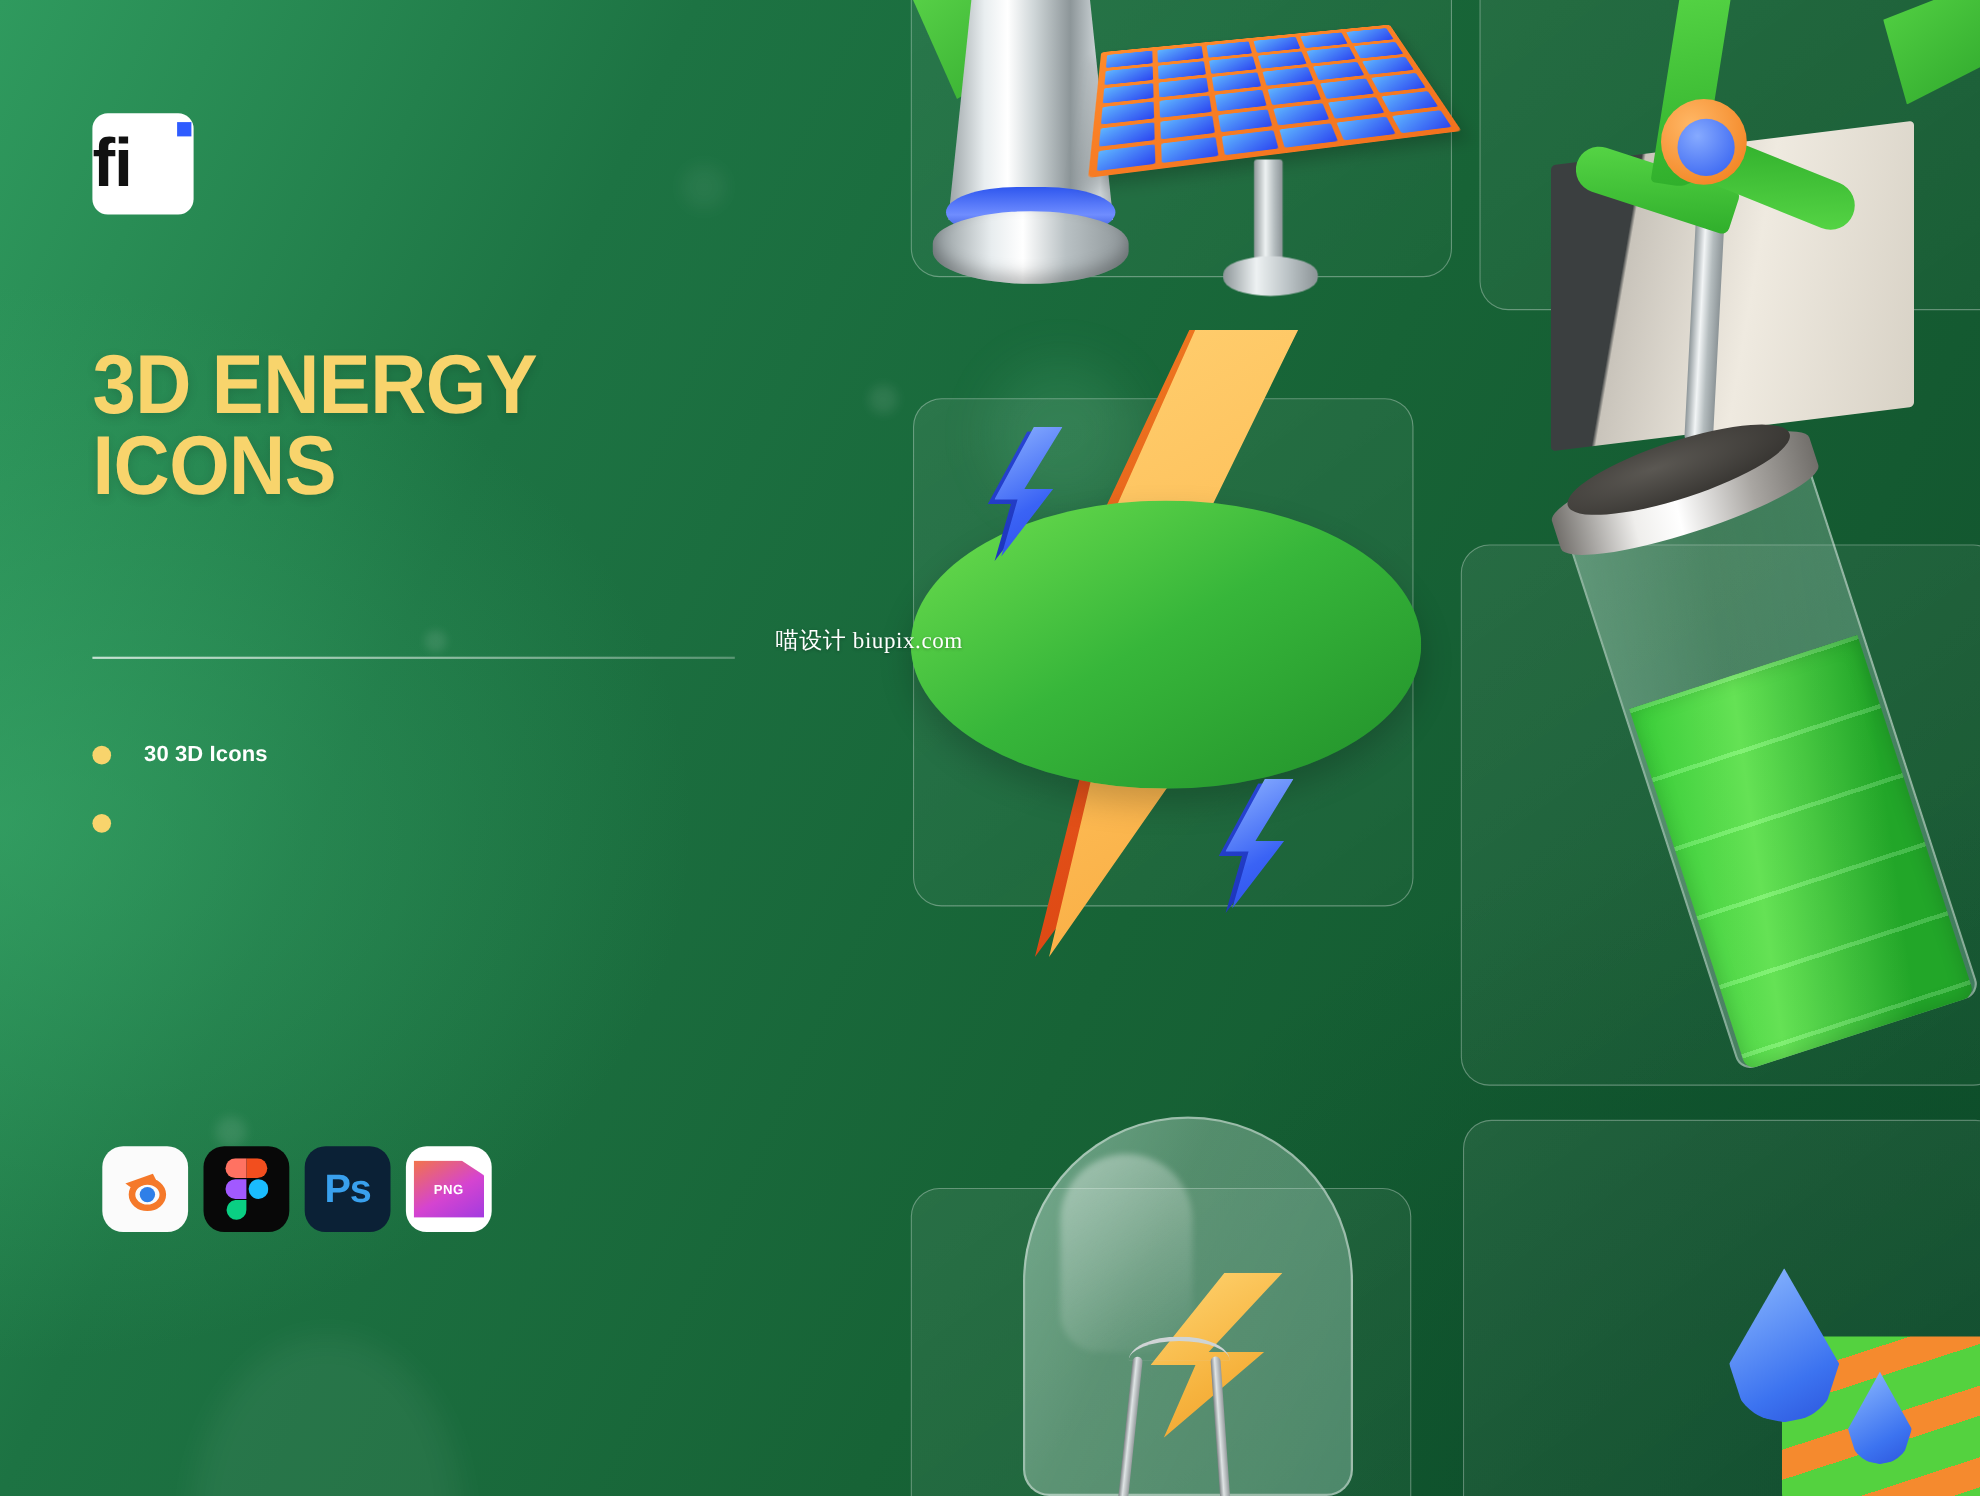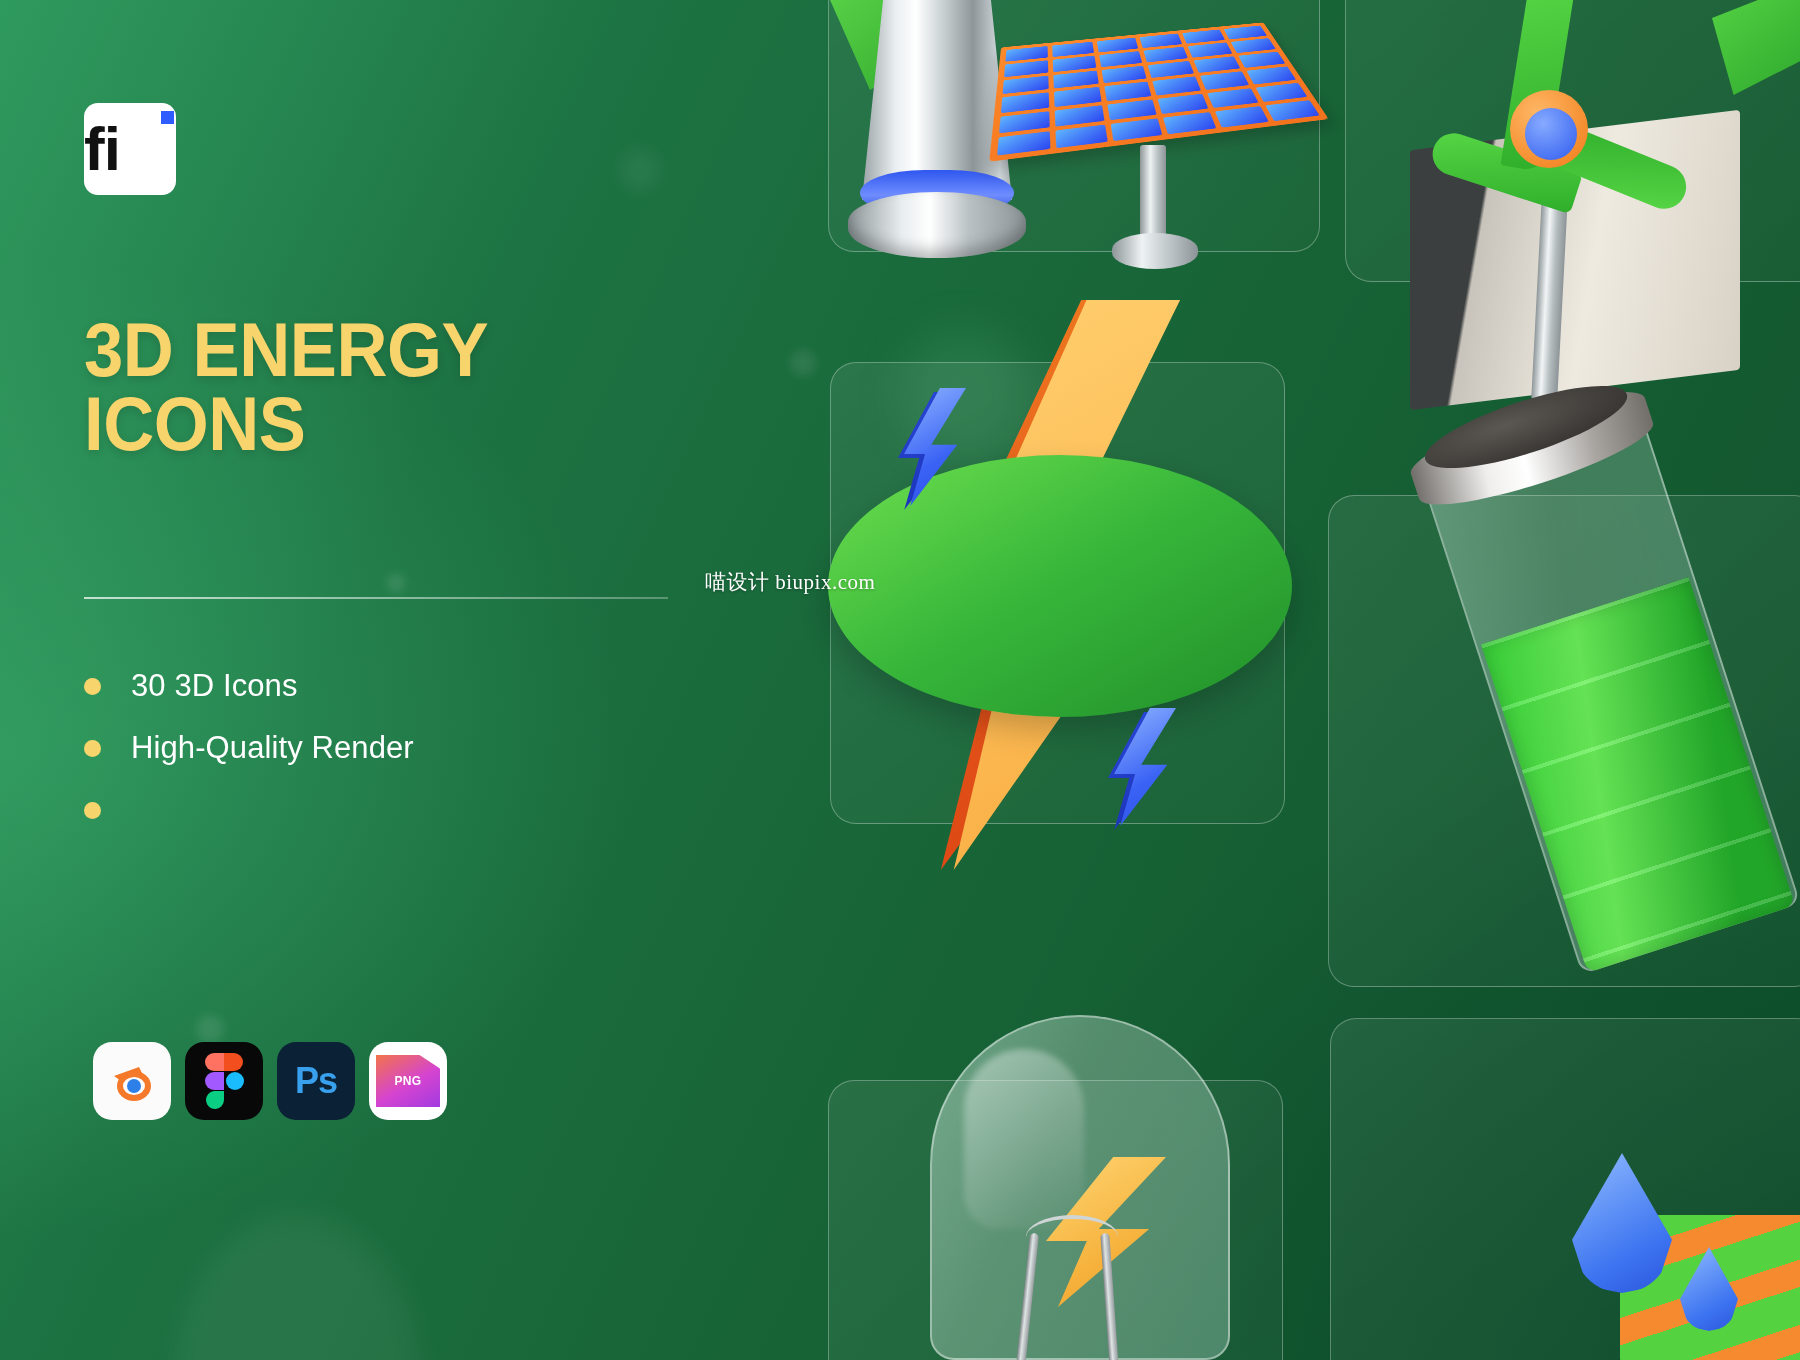--- a/index.html
+++ b/index.html
@@ -59,21 +59,21 @@
     background:linear-gradient(90deg, rgba(255,255,255,0.72) 0%, rgba(255,255,255,0.28) 100%);
   }
 
   #feature-list { position:absolute; left:84px; top:655px; width:640px; }
   .feature-row { display:flex; align-items:center; height:62px; }
   .feature-bullet {
     width:17px; height:17px; border-radius:50%; background:#F8D46C;
     flex:0 0 17px; margin-right:30px;
   }
   .feature-text {
-    color:#ffffff; font-size:31px; font-weight:400; letter-spacing:0.1px;
+    color:#ffffff; font-size:20px; font-weight:700; letter-spacing:0.1px;
     white-space:nowrap;
   }
 
   
   #app-badges { position:absolute; left:93px; top:1042px; display:flex; gap:14px; }
   .badge { width:78px; height:78px; border-radius:19px; position:relative;
            display:flex; align-items:center; justify-content:center; overflow:hidden; }
   .badge.blender { background:#fbfbfb; }
   .badge.figma   { background:#080808; }
   .badge.ps      { background:#0b2136; }
@@ -427,24 +427,20 @@
 
     <div id="divider"></div>
 
     <ul id="feature-list">
       <li class="feature-row">
         <span class="feature-bullet"></span>
         <span class="feature-text">30 3D Icons</span>
       </li>
       <li class="feature-row">
         <span class="feature-bullet"></span>
-        <span class="feature-text">High-Quality Render</span>
-      </li>
-      <li class="feature-row">
-        <span class="feature-bullet"></span>
       </li>
     </ul>
 
     <div id="app-badges">
 
       <div class="badge blender">
         <svg width="54" height="54" viewBox="0 0 54 54" aria-hidden="true">
           <path d="M9 22 L34 13 L37 19 L16 27 Z" fill="#F5792A"></path>
           <path d="M29 20 A14 12 0 1 0 29 44 A14 12 0 1 0 29 20 Z" fill="none" stroke="#F5792A" stroke-width="6"></path>
           <circle cx="29" cy="32" r="7" fill="#2f7fe8"></circle>

